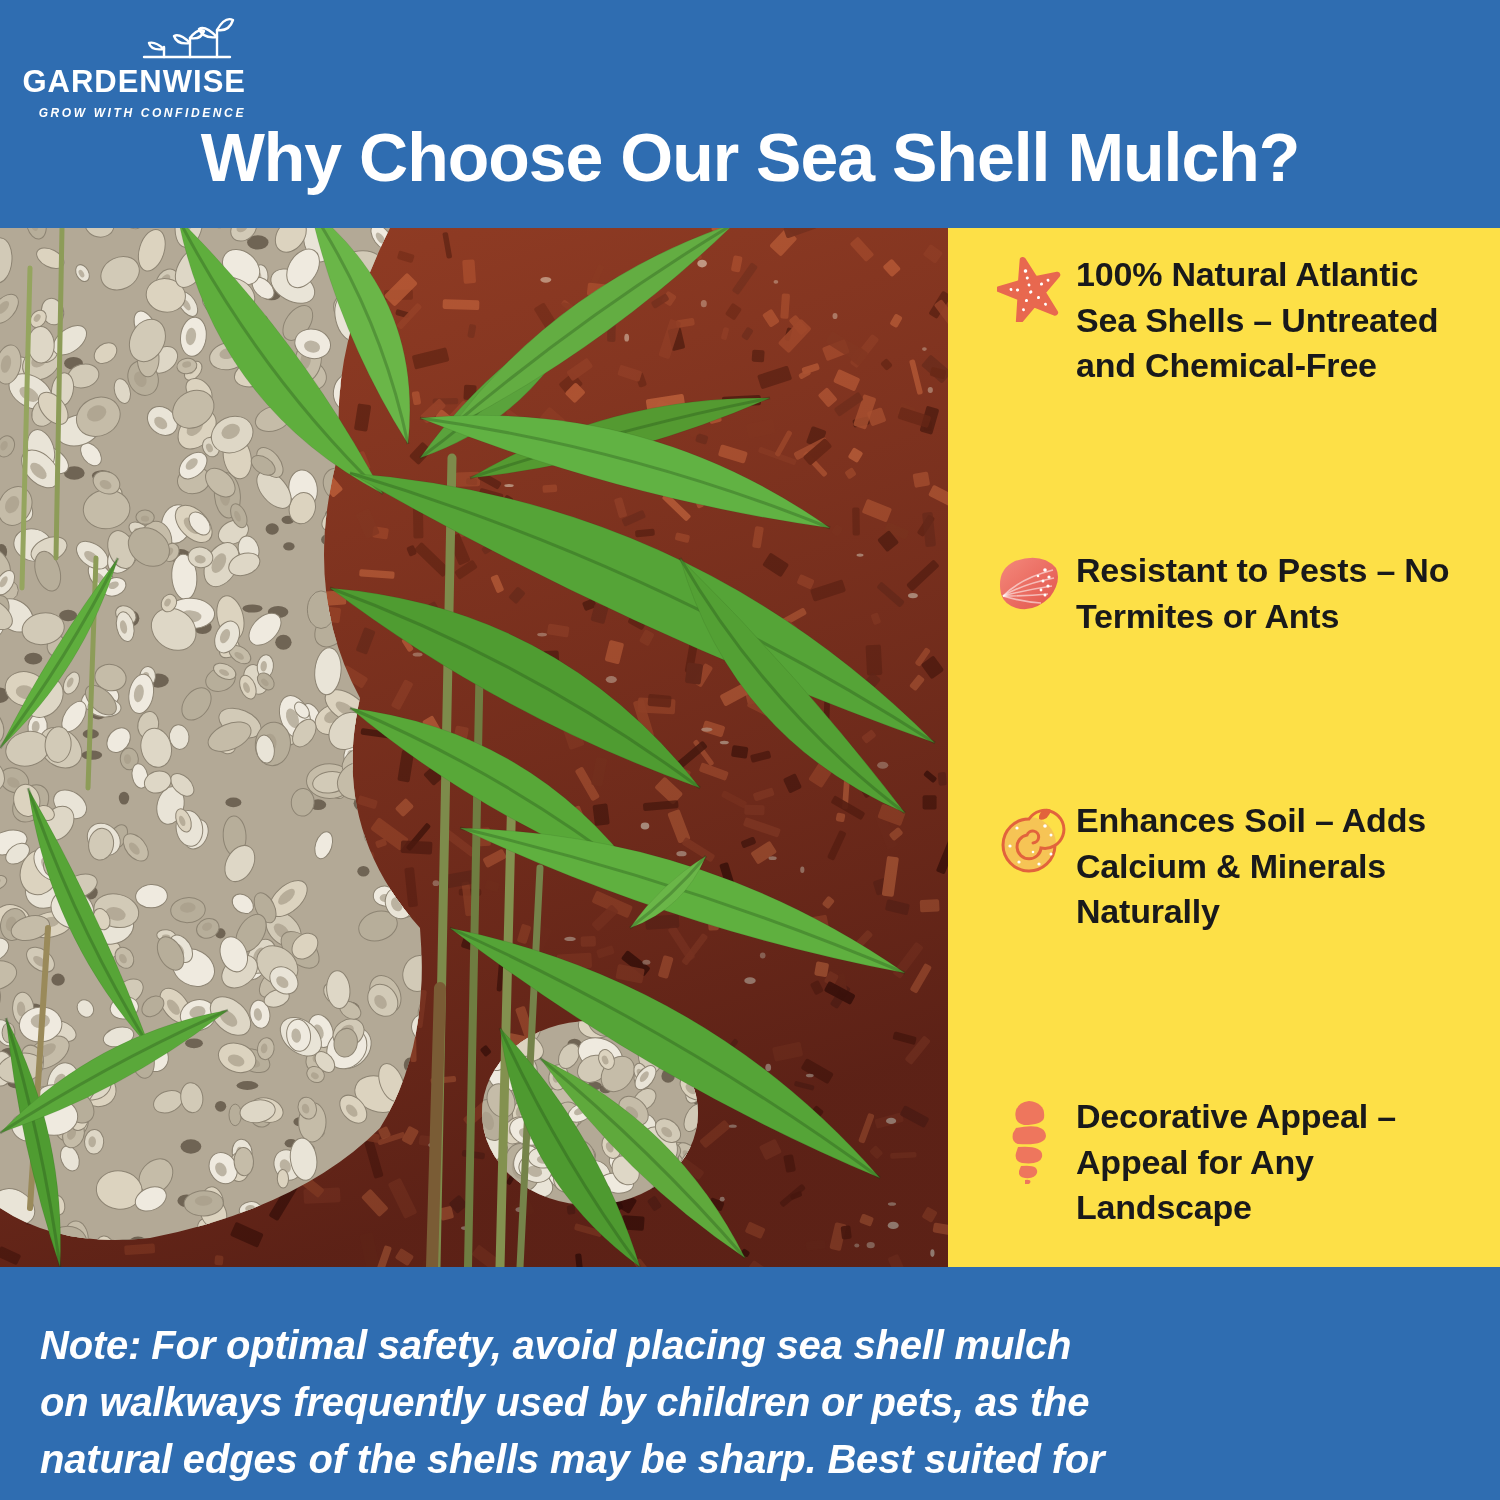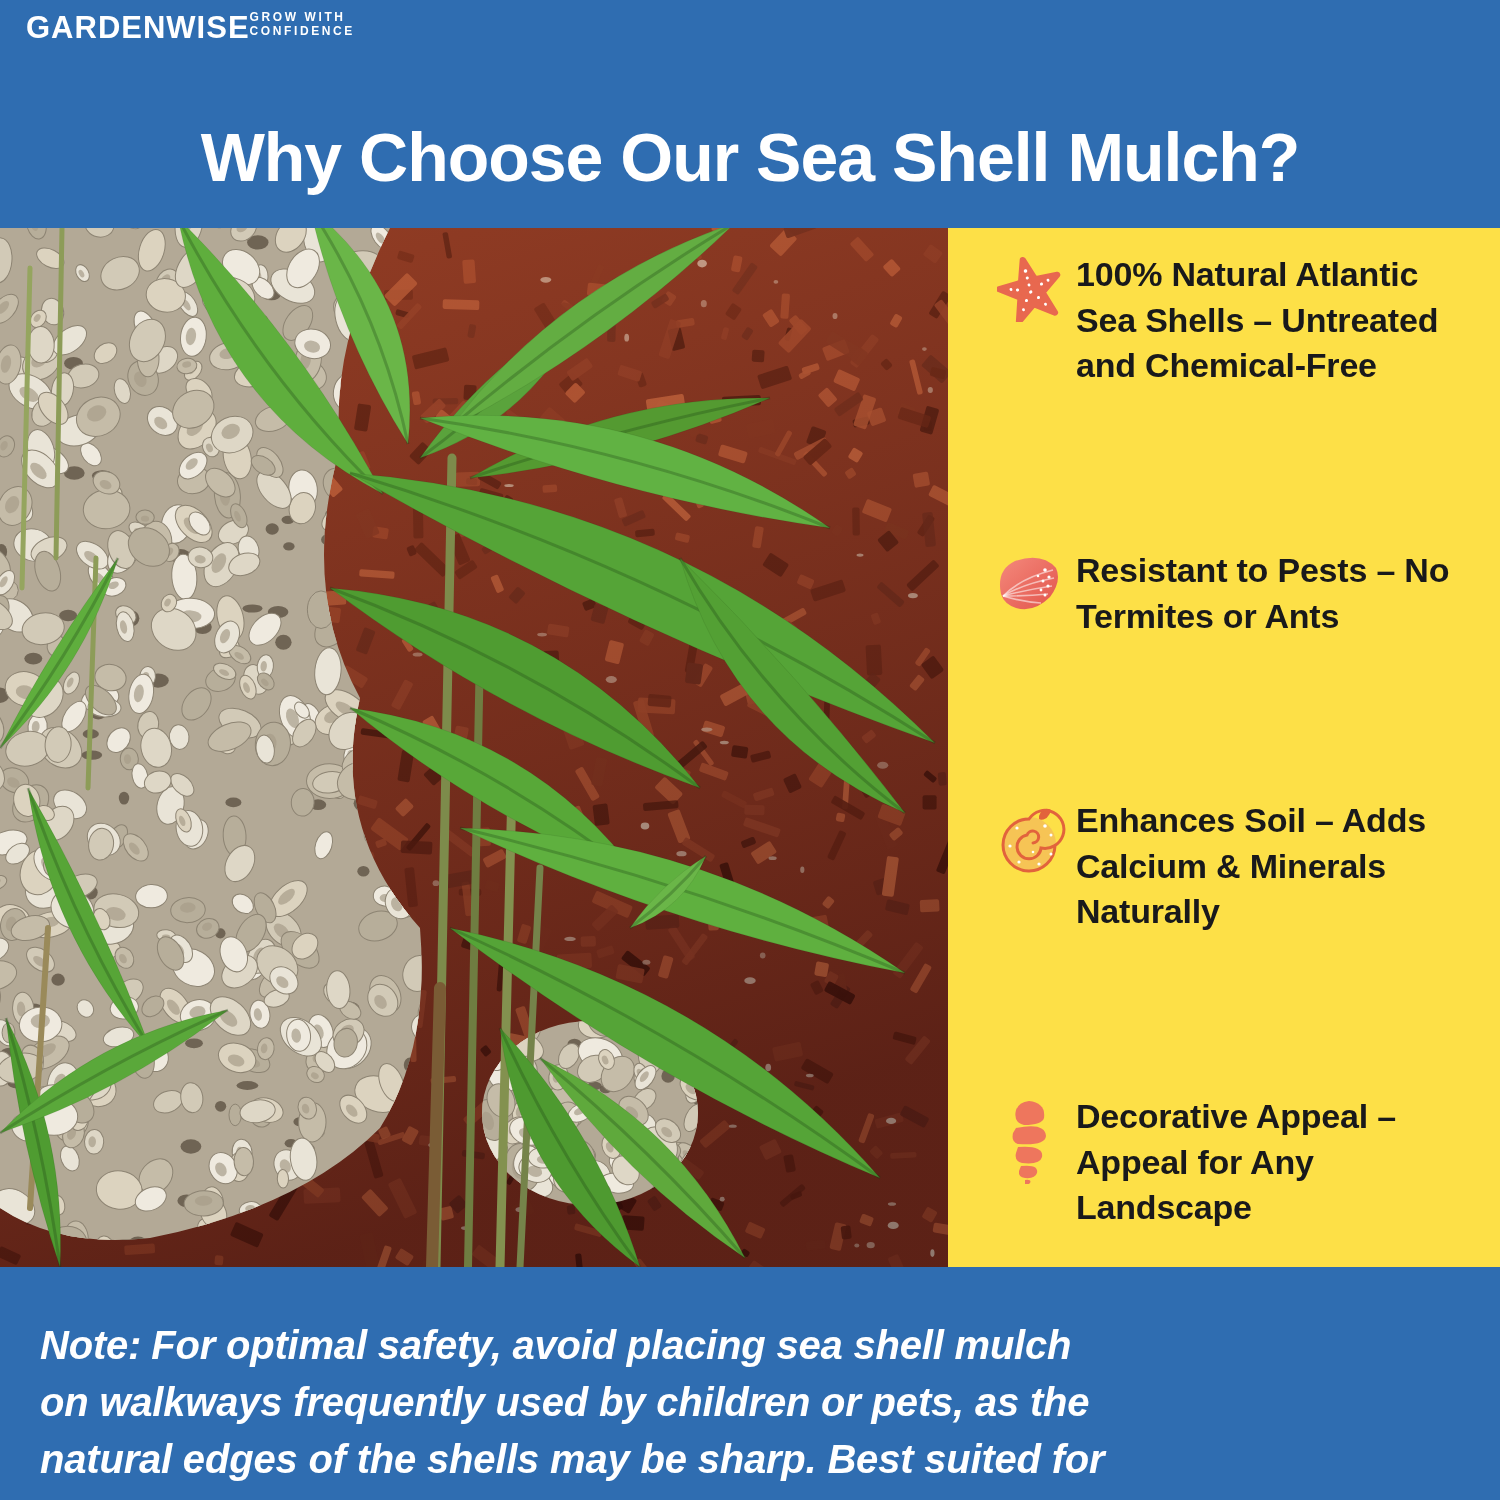--- a/index.html
+++ b/index.html
@@ -2,24 +2,24 @@
 <html><head>
 <meta charset="utf-8">
 <style>
   html,body{margin:0;padding:0;background:#444;}
   .canvas{
     position:relative;width:1500px;height:1500px;overflow:hidden;
     background:#2f6db1;
     font-family:"Liberation Sans","DejaVu Sans",sans-serif;
   }
   
-  .logo{position:absolute;left:26px;top:10px;width:220px;display:flex;align-items:flex-start;color:#fff;}
+  .logo{position:absolute;left:26px;top:10px;width:220px;display:flex;flex-direction:column;align-items:flex-end;color:#fff;}
   .logo .sprouts{width:118px;height:54px;display:block;}
   .logo .brand{font-size:31px;font-weight:700;letter-spacing:1px;line-height:1.05;margin-top:2px;}
-  .logo .tagline{font-size:12px;font-weight:700;letter-spacing:2.6px;margin-top:0;}
+  .logo .tagline{font-size:12px;font-weight:700;letter-spacing:2.6px;margin-top:7px;font-style:italic;}
   
   .headline{
     position:absolute;left:0;top:118px;width:100%;text-align:center;
     color:#ffffff;font-size:68px;font-weight:700;letter-spacing:-1px;margin:0;
   }
   
   .photo{position:absolute;left:0;top:228px;width:948px;height:1039px;background:#7b2f1f;}
   .photo svg{display:block;width:948px;height:1039px;}
   
   .panel{

